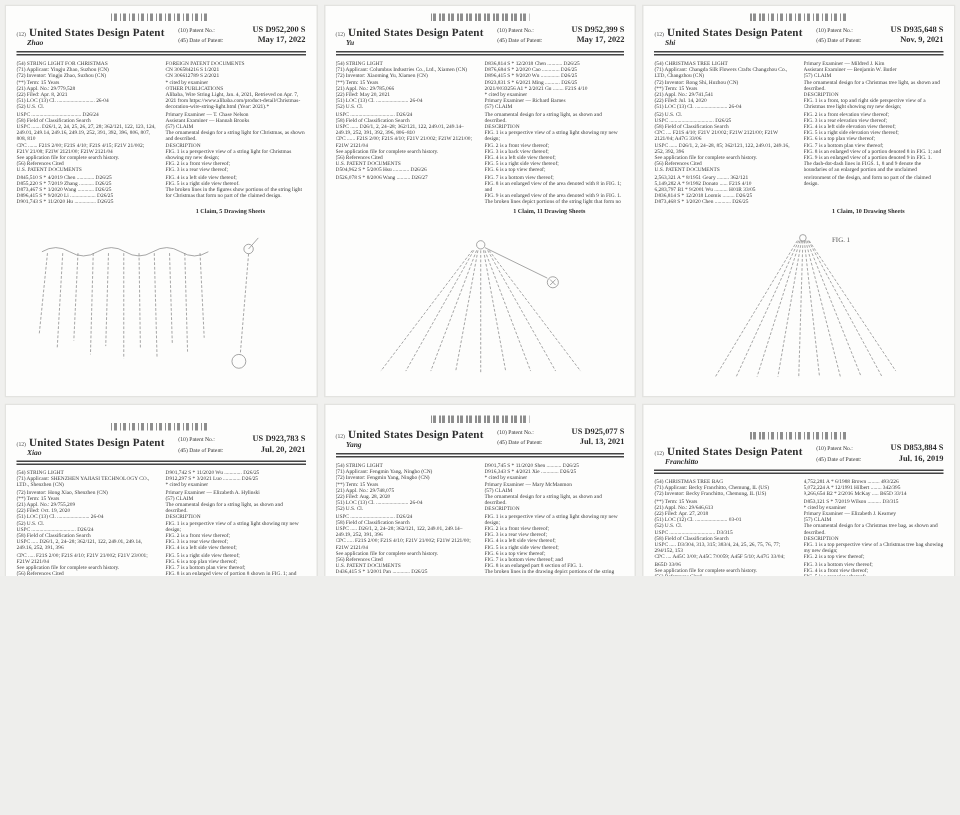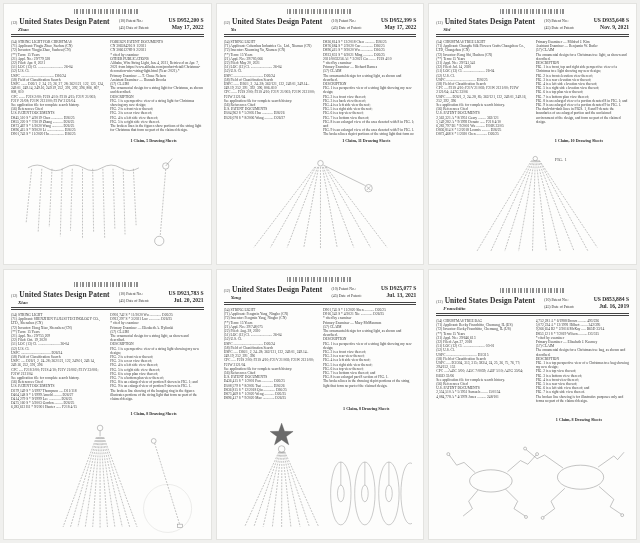--- a/index.html
+++ b/index.html
@@ -1,16 +1,16 @@
 <!DOCTYPE html>
 <html><head>
 <meta charset="utf-8">
 <style>
   html,body{margin:0;padding:0;background:#eeeeec;}
-  .sheet{width:640px;height:543px;background:#f0f0ee;box-sizing:border-box;padding:3px;overflow:hidden;}
+  .sheet{width:640px;height:384px;background:#f0f0ee;box-sizing:border-box;padding:3px;overflow:hidden;}
   .grid{display:grid;grid-template-columns:repeat(3,1fr);grid-template-rows:262px 271px;gap:4px;height:100%;}
   .patent-page{background:#fdfdfc;border:1px solid #e3e3e0;box-sizing:border-box;overflow:hidden;
     padding:5px 7px 3px 7px;font-family:"Liberation Serif","DejaVu Serif",serif;color:#2d2d2d;
     display:flex;flex-direction:column;}
   .patent-page.off1{padding-top:12px;}
   .patent-page.off2{padding-top:7px;}
   .patent-page.off3{padding-top:18px;}
   .barcode{width:66px;height:5px;margin:0 auto 3px auto;opacity:.55;
     background:repeating-linear-gradient(90deg,#333 0 1px,transparent 1px 2px,#333 2px 4px,transparent 4px 6px);}
   .hdr{display:flex;justify-content:space-between;align-items:flex-start;}

